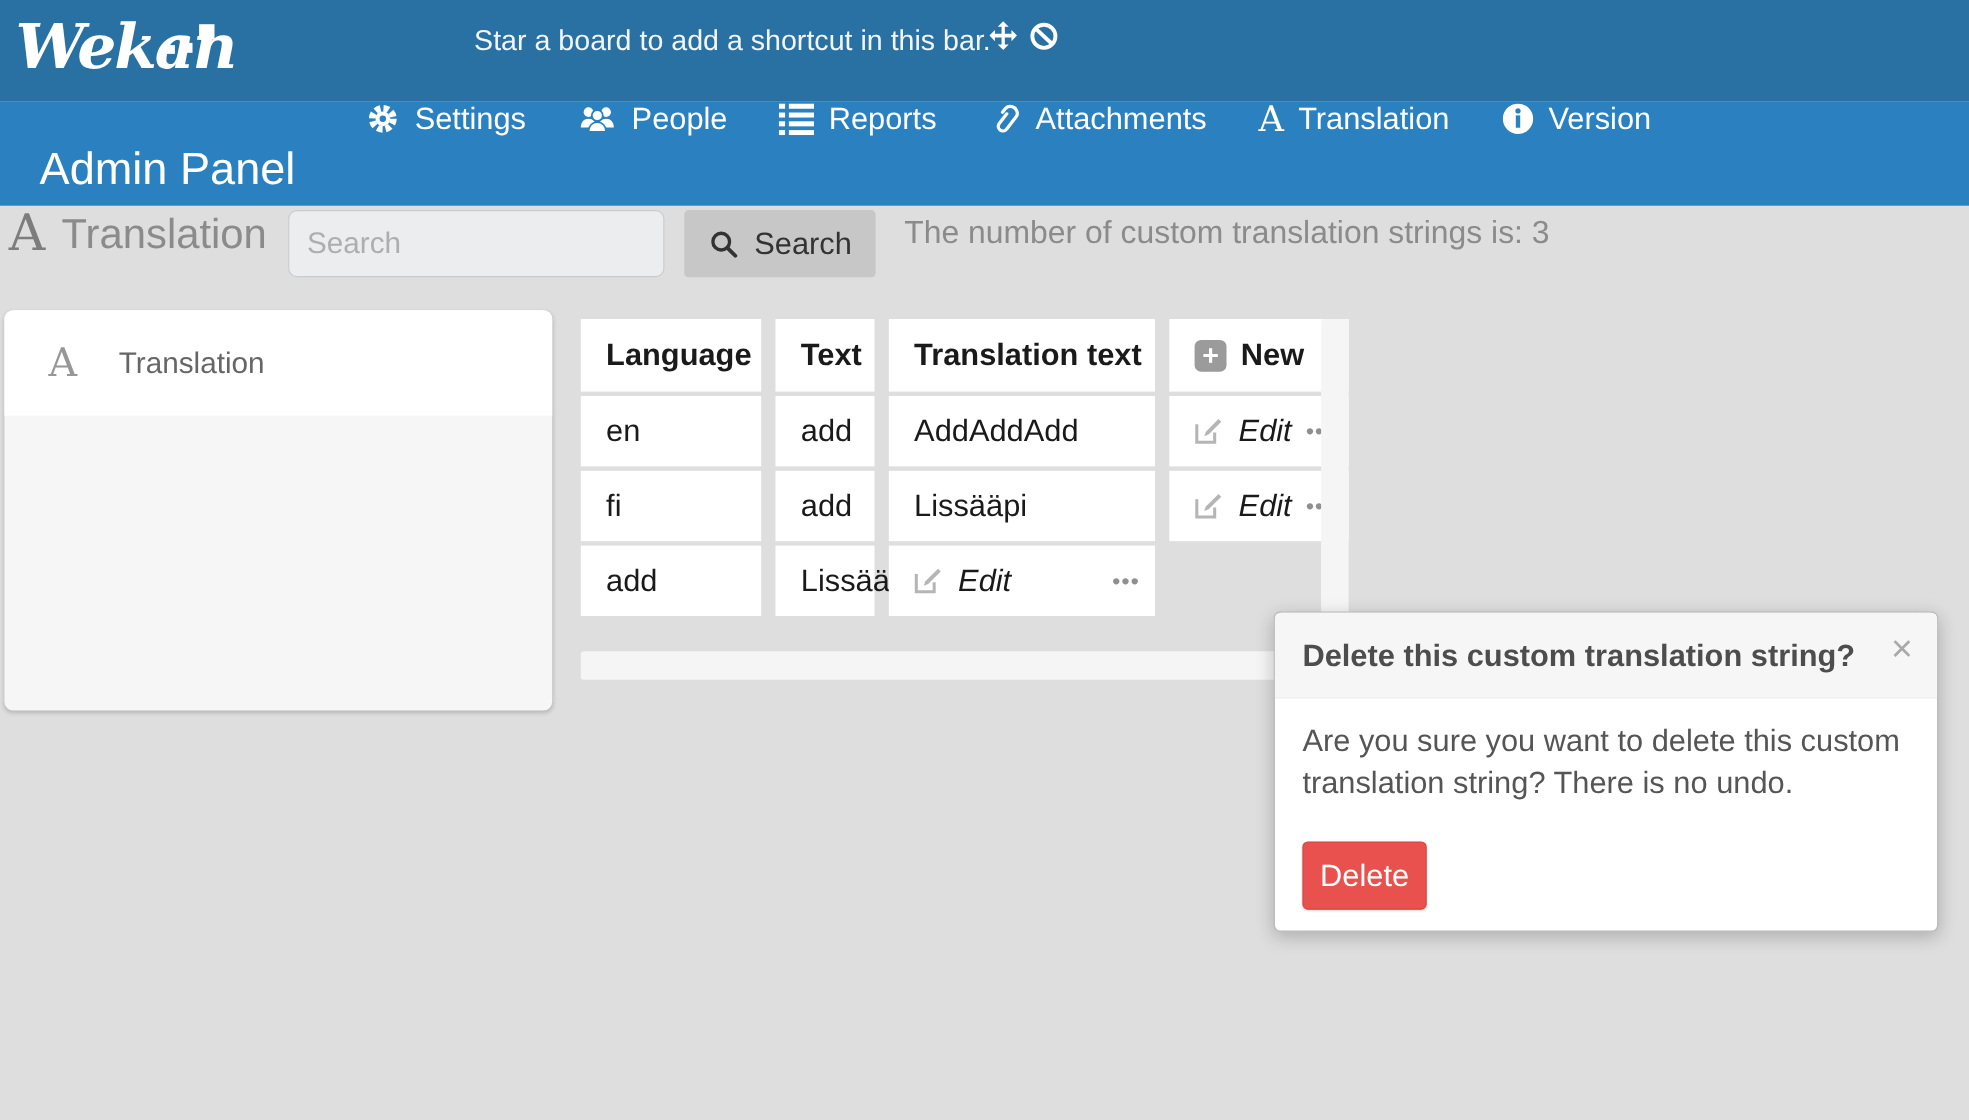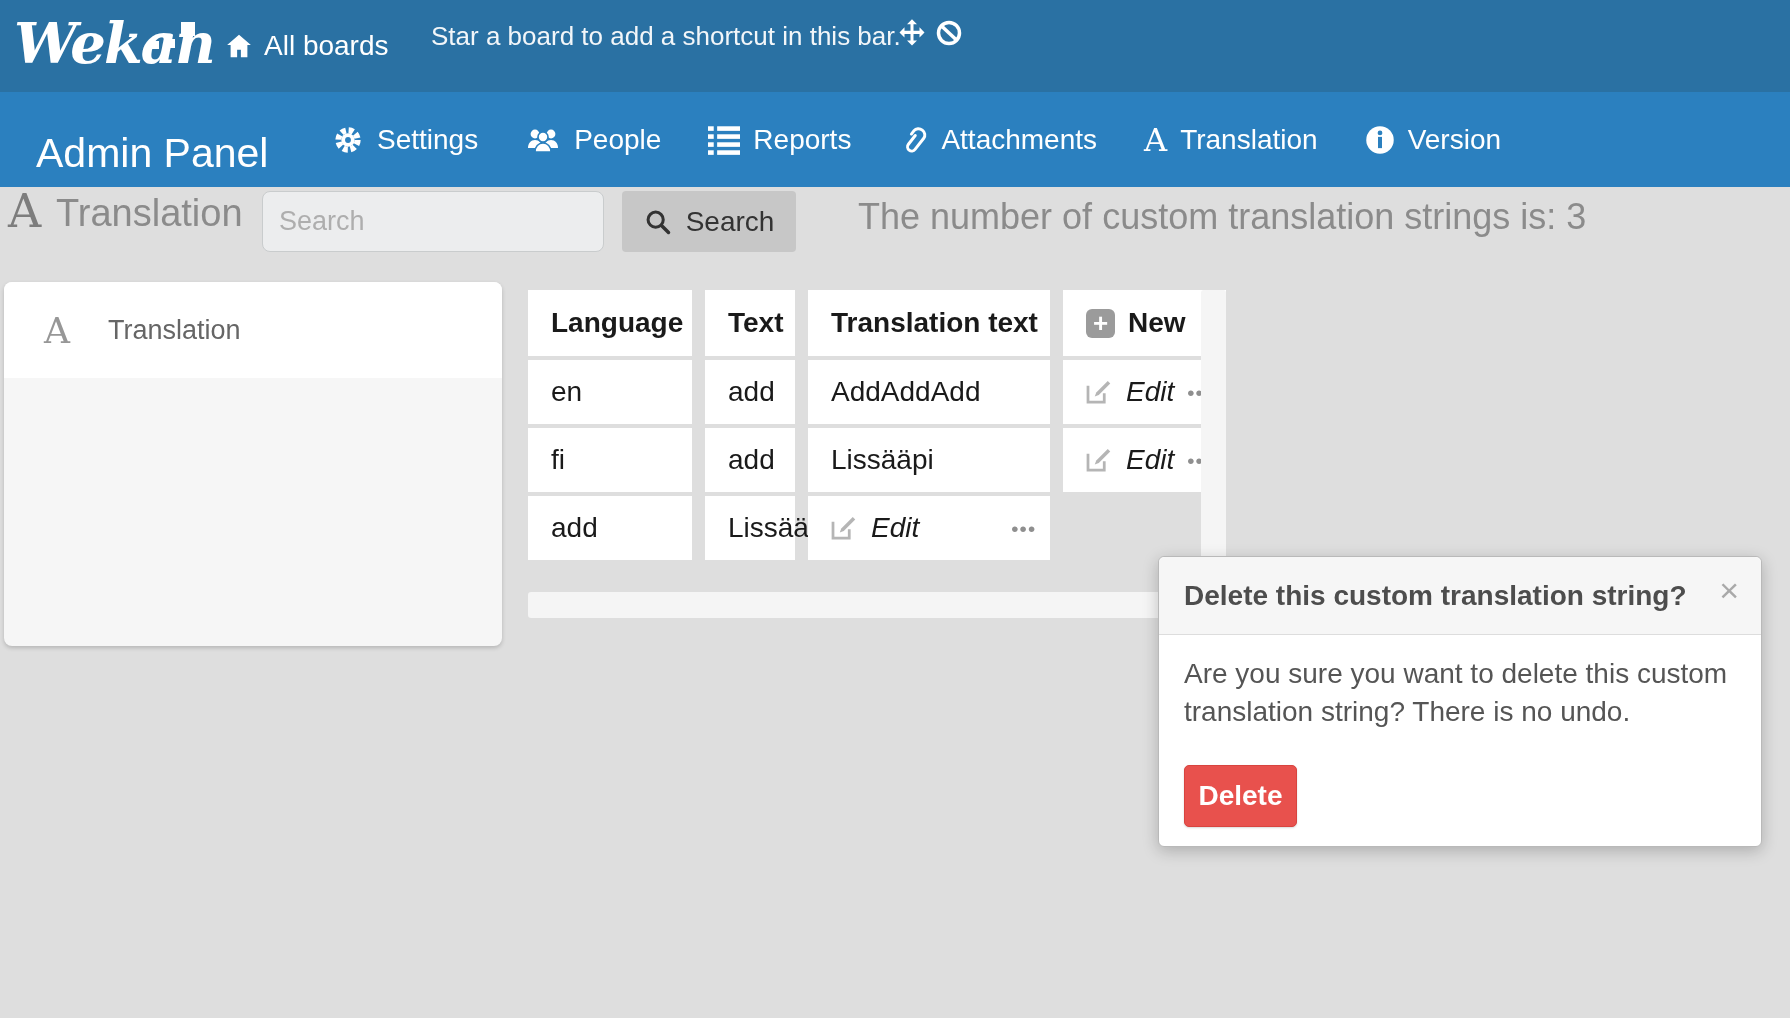--- a/index.html
+++ b/index.html
@@ -21,38 +21,38 @@
   .allboards { position:absolute; left:224px; top:0; height:92px; display:flex; align-items:center;
                gap:10px; color:#fff; font-size:28px; cursor:pointer; }
   .topbar-hint { position:absolute; left:431px; top:0; height:72px; display:flex; align-items:center;
                  color:#f2f6f9; font-size:26px; }
   .topbar-icons { position:absolute; left:897px; top:0; height:66px; display:flex; align-items:center; gap:8px; }
 
   
   .navbar { position:absolute; left:0; top:92px; width:1790px; height:95px; background:#2b80bf; }
   .admin-title { position:absolute; left:36px; top:0; height:123px; display:flex; align-items:center;
                  color:#fff; font-size:41px; }
-  .nav-items { position:absolute; left:332px; top:0; height:95px; display:flex; align-items:center; gap:47px; }
+  .nav-items { position:absolute; left:332px; top:0; height:95px; display:flex; align-items:flex-start; gap:47px; }
   .nav-item { display:flex; align-items:center; gap:13px; color:#fff; font-size:28px; cursor:pointer; }
   .nav-item .serifA { font-family:"DejaVu Serif", serif; font-size:32px; line-height:1; }
 
   
   .toolbar-A { position:absolute; left:8px; top:184px; width:44px; color:#7d7d7d;
                font-family:"DejaVu Serif", serif; font-size:46px; }
   .toolbar-title { position:absolute; left:56px; top:192px; color:#8b8b8b; font-size:38px; }
   .search-input { position:absolute; left:262px; top:191px; width:342px; height:61px;
                   background:#ecedee; border:1px solid #c9cccd; border-radius:8px;
                   font-size:27px; padding:0 16px; color:#444; outline:none;
                   font-family:"Liberation Sans", sans-serif; }
   .search-input::placeholder { color:#aeaeae; }
   .search-btn { position:absolute; left:622px; top:191px; width:174px; height:61px;
                 background:#c7c7c7; border:none; border-radius:4px; display:flex;
                 align-items:center; justify-content:center; gap:14px;
                 font-size:28px; color:#333; cursor:pointer; font-family:"Liberation Sans", sans-serif; }
-  .count-text { position:absolute; left:822px; top:196px; color:#8b8b8b; font-size:36px; white-space:nowrap;margin-left:36px; }
+  .count-text { position:absolute; left:822px; top:196px; color:#8b8b8b; font-size:29px; white-space:nowrap; }
 
   
   .sidebar { position:absolute; left:4px; top:282px; width:498px; height:364px;
              background:#f6f6f6; border-radius:8px; box-shadow:0 2px 4px rgba(0,0,0,.18); }
   .sidebar-item { position:absolute; left:0; top:0; width:498px; height:96px; background:#fff;
                   border-radius:8px 8px 0 0; display:flex; align-items:center; cursor:pointer; }
   .sidebar-item .serifA { margin-left:40px; width:36px; color:#979797;
                           font-family:"DejaVu Serif", serif; font-size:36px; }
   .sidebar-item .lbl { margin-left:28px; color:#666; font-size:27px; }
 
@@ -84,43 +84,35 @@
                    background:#f6f6f6; border-bottom:1px solid #ddd; border-radius:6px 6px 0 0;
                    display:flex; align-items:center; }
   .dialog-title { margin-left:25px; font-size:28px; font-weight:bold; color:#4d4d4d; }
   .dialog-close { position:absolute; right:22px; top:16px; font-size:34px; color:#a9a9a9;
                   cursor:pointer; font-weight:300; line-height:1; }
   .dialog-body { position:absolute; left:25px; top:98px; width:552px;
                  font-size:28px; line-height:38px; color:#555; }
   .delete-btn { position:absolute; left:25px; top:208px; width:113px; height:62px;
                 background:#e8514d; border:1px solid #d8443f; border-radius:5px;
                 color:#fff; font-size:28px; cursor:pointer; box-shadow:0 1px 2px rgba(0,0,0,.15);
-                font-family:"Liberation Sans", sans-serif;font-weight:bold; }
+                font-family:"Liberation Sans", sans-serif; }
 
   .icon { display:inline-flex; align-items:center; justify-content:center; }
 </style>
 </head>
 <body>
 
 <div id="screen">
 
   <div class="topbar">
     <div class="logo">Wekan</div>
     <span class="logo-px a"></span>
     <span class="logo-px b"></span>
     <span class="logo-px c"></span>
 
-    <div class="allboards">
-      <span class="icon">
-        <svg width="30" height="30" viewBox="0 0 24 24">
-            <path d="M12 3 2.5 11.2h2.8V21h5.2v-6h3v6h5.2v-9.8h2.8z" fill="#fff"></path>
-          </svg>
-      </span>
-      <span>All boards</span>
-    </div>
 
     <div class="topbar-hint">Star a board to add a shortcut in this bar.</div>
 
     <div class="topbar-icons">
       <span class="icon">
         <svg width="30" height="30" viewBox="0 0 24 24" fill="#fff">
           <path d="M12 1l4 4h-2.8v5.2H18V7.4l4 4.1-4 4.1v-2.8h-4.8V18H16l-4 4-4-4h2.8v-5.2H6v2.8L2 11.5l4-4.1v2.8h4.8V5H8z"></path>
         </svg>
       </span>
       <span class="icon">

